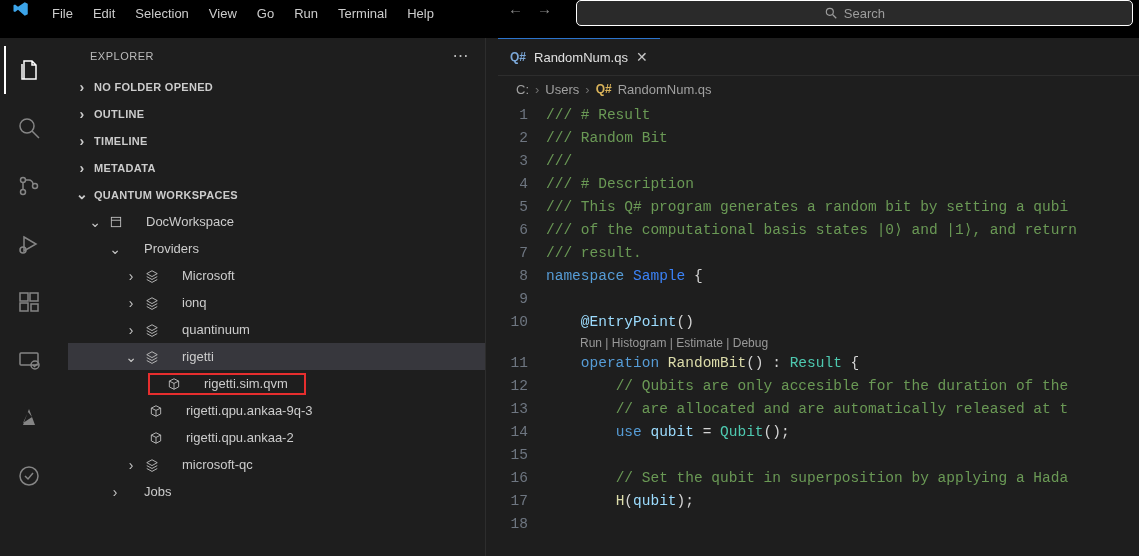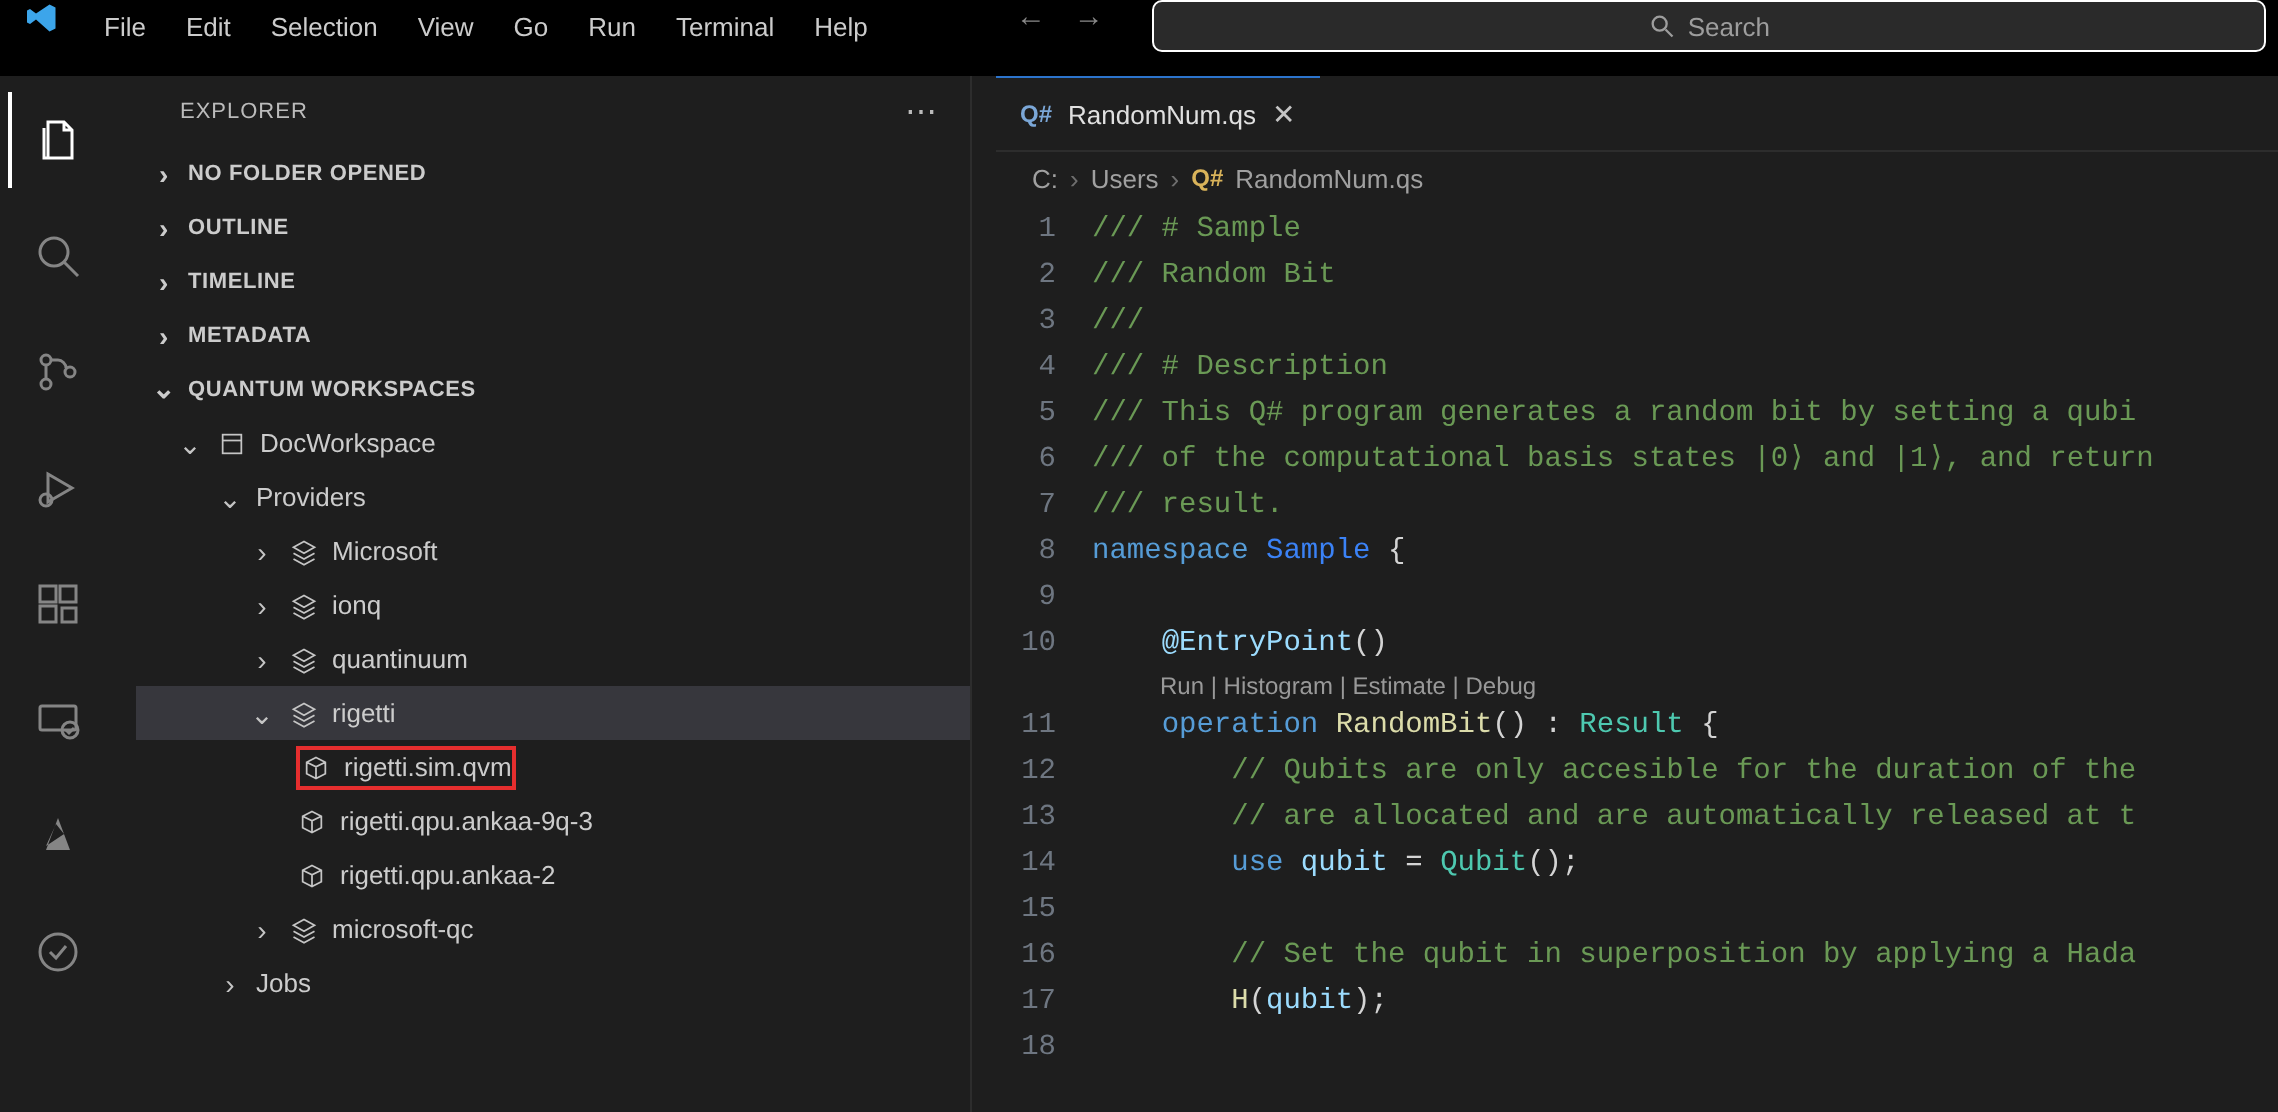--- a/index.html
+++ b/index.html
@@ -115,28 +115,28 @@
     display: flex;
     align-items: center;
     gap: 6px;
     color: #cccccc;
     cursor: pointer;
     padding-right: 8px;
   }
   .tree-row.selected { background: #37373d; }
   .tree-row .chev { width: 14px; text-align: center; font-size: 14px; color: #c5c5c5; }
   .tree-icon { width: 16px; height:16px; display:flex; align-items:center; justify-content:center; color:#c5c5c5; }
-  .tree-label { font-size: 13px; }
+  .tree-label { font-size: 13px; margin-left: 16px; }
   .pad1 { padding-left: 20px; }
   .pad2 { padding-left: 40px; }
   .pad3 { padding-left: 56px; }
   .pad5 { padding-left: 80px; }
   .highlight-box {
     border: 2px solid #e62e2e;
-    padding: 1px 0;
+    padding: 1px 16px;
   }
   .editor-area {
     flex: 1;
     display: flex;
     flex-direction: column;
     background: #1e1e1e;
     overflow: hidden;
   }
   .tabbar {
     height: 38px;
@@ -419,21 +419,21 @@
     </div>
     <div class="breadcrumb">
       <span>C:</span>
       <span class="sep">›</span>
       <span>Users</span>
       <span class="sep">›</span>
       <span class="qb">Q#</span>
       <span>RandomNum.qs</span>
     </div>
     <div class="code">
-      <div class="code-line"><span class="gutter">1</span><span class="code-content"><span class="tok-comment">/// # Sample</span></span></div>
+      <div class="code-line"><span class="gutter">1</span><span class="code-content"><span class="tok-comment">/// # Result</span></span></div>
       <div class="code-line"><span class="gutter">2</span><span class="code-content"><span class="tok-comment">/// Random Bit</span></span></div>
       <div class="code-line"><span class="gutter">3</span><span class="code-content"><span class="tok-comment">///</span></span></div>
       <div class="code-line"><span class="gutter">4</span><span class="code-content"><span class="tok-comment">/// # Description</span></span></div>
       <div class="code-line"><span class="gutter">5</span><span class="code-content"><span class="tok-comment">/// This Q# program generates a random bit by setting a qubi</span></span></div>
       <div class="code-line"><span class="gutter">6</span><span class="code-content"><span class="tok-comment">/// of the computational basis states |0⟩ and |1⟩, and return</span></span></div>
       <div class="code-line"><span class="gutter">7</span><span class="code-content"><span class="tok-comment">/// result.</span></span></div>
       <div class="code-line"><span class="gutter">8</span><span class="code-content"><span class="tok-keyword">namespace</span><span class="tok-ident"> Sample </span><span class="tok-punc">{</span></span></div>
       <div class="code-line"><span class="gutter">9</span><span class="code-content"></span></div>
       <div class="code-line"><span class="gutter">10</span><span class="code-content">    <span class="tok-attr">@EntryPoint</span><span class="tok-punc">()</span></span></div>
       <div class="codelens"><span style="padding-left:36px;margin-top:19px;">Run | Histogram | Estimate | Debug</span></div>

